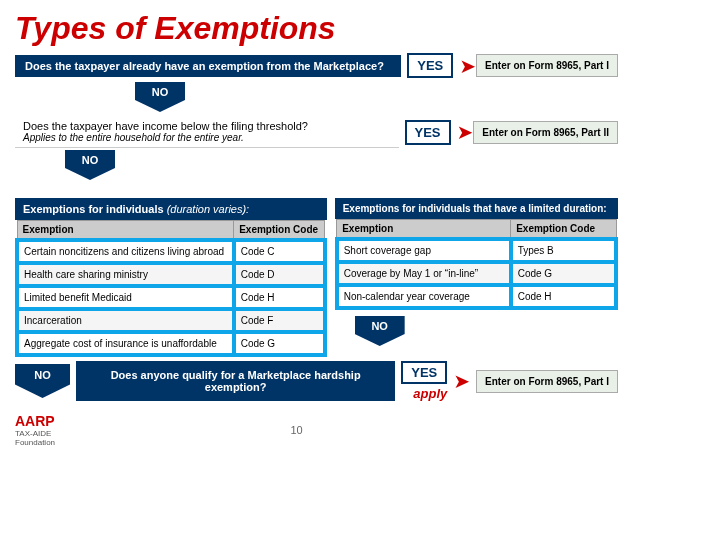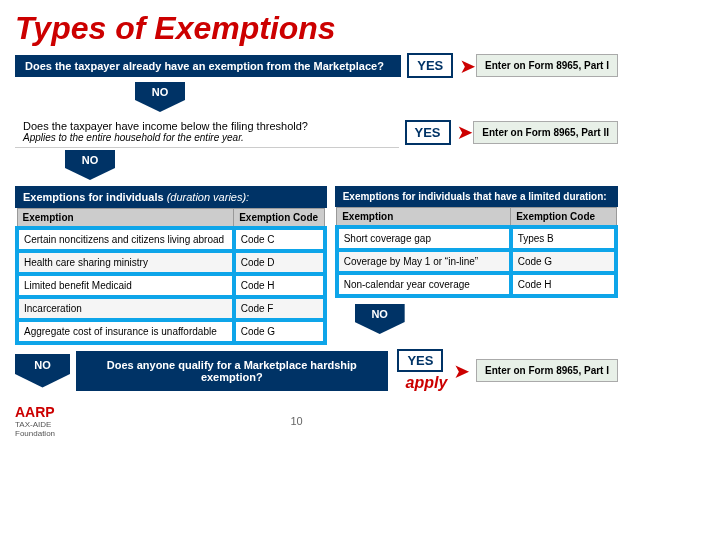--- a/index.html
+++ b/index.html
@@ -107,21 +107,21 @@
     .no-arrow-down2 {
       display: flex;
       justify-content: center;
       margin: 0 0 6px 0;
       margin-left: -10px;
     }
 
     .main-content {
       display: flex;
       gap: 8px;
-      margin-top: 6px;
+      margin-top: 18px;
     }
 
     .left-section {
       flex: 1.1;
     }
 
     .right-section {
       flex: 1;
     }
 
@@ -225,21 +225,21 @@
       color: #003366;
       font-weight: bold;
       font-size: 13px;
       padding: 2px 8px;
       margin-bottom: 2px;
     }
 
     .apply-text {
       color: #c00;
       font-weight: bold;
-      font-size: 16px;
+      font-size: 13px;
       font-style: italic;
       margin-left: 12px;
     }
 
     .form-box-bottom {
       background: #e8f0e8;
       border: 1px solid #aaa;
       font-size: 10px;
       font-weight: bold;
       padding: 5px 8px;

